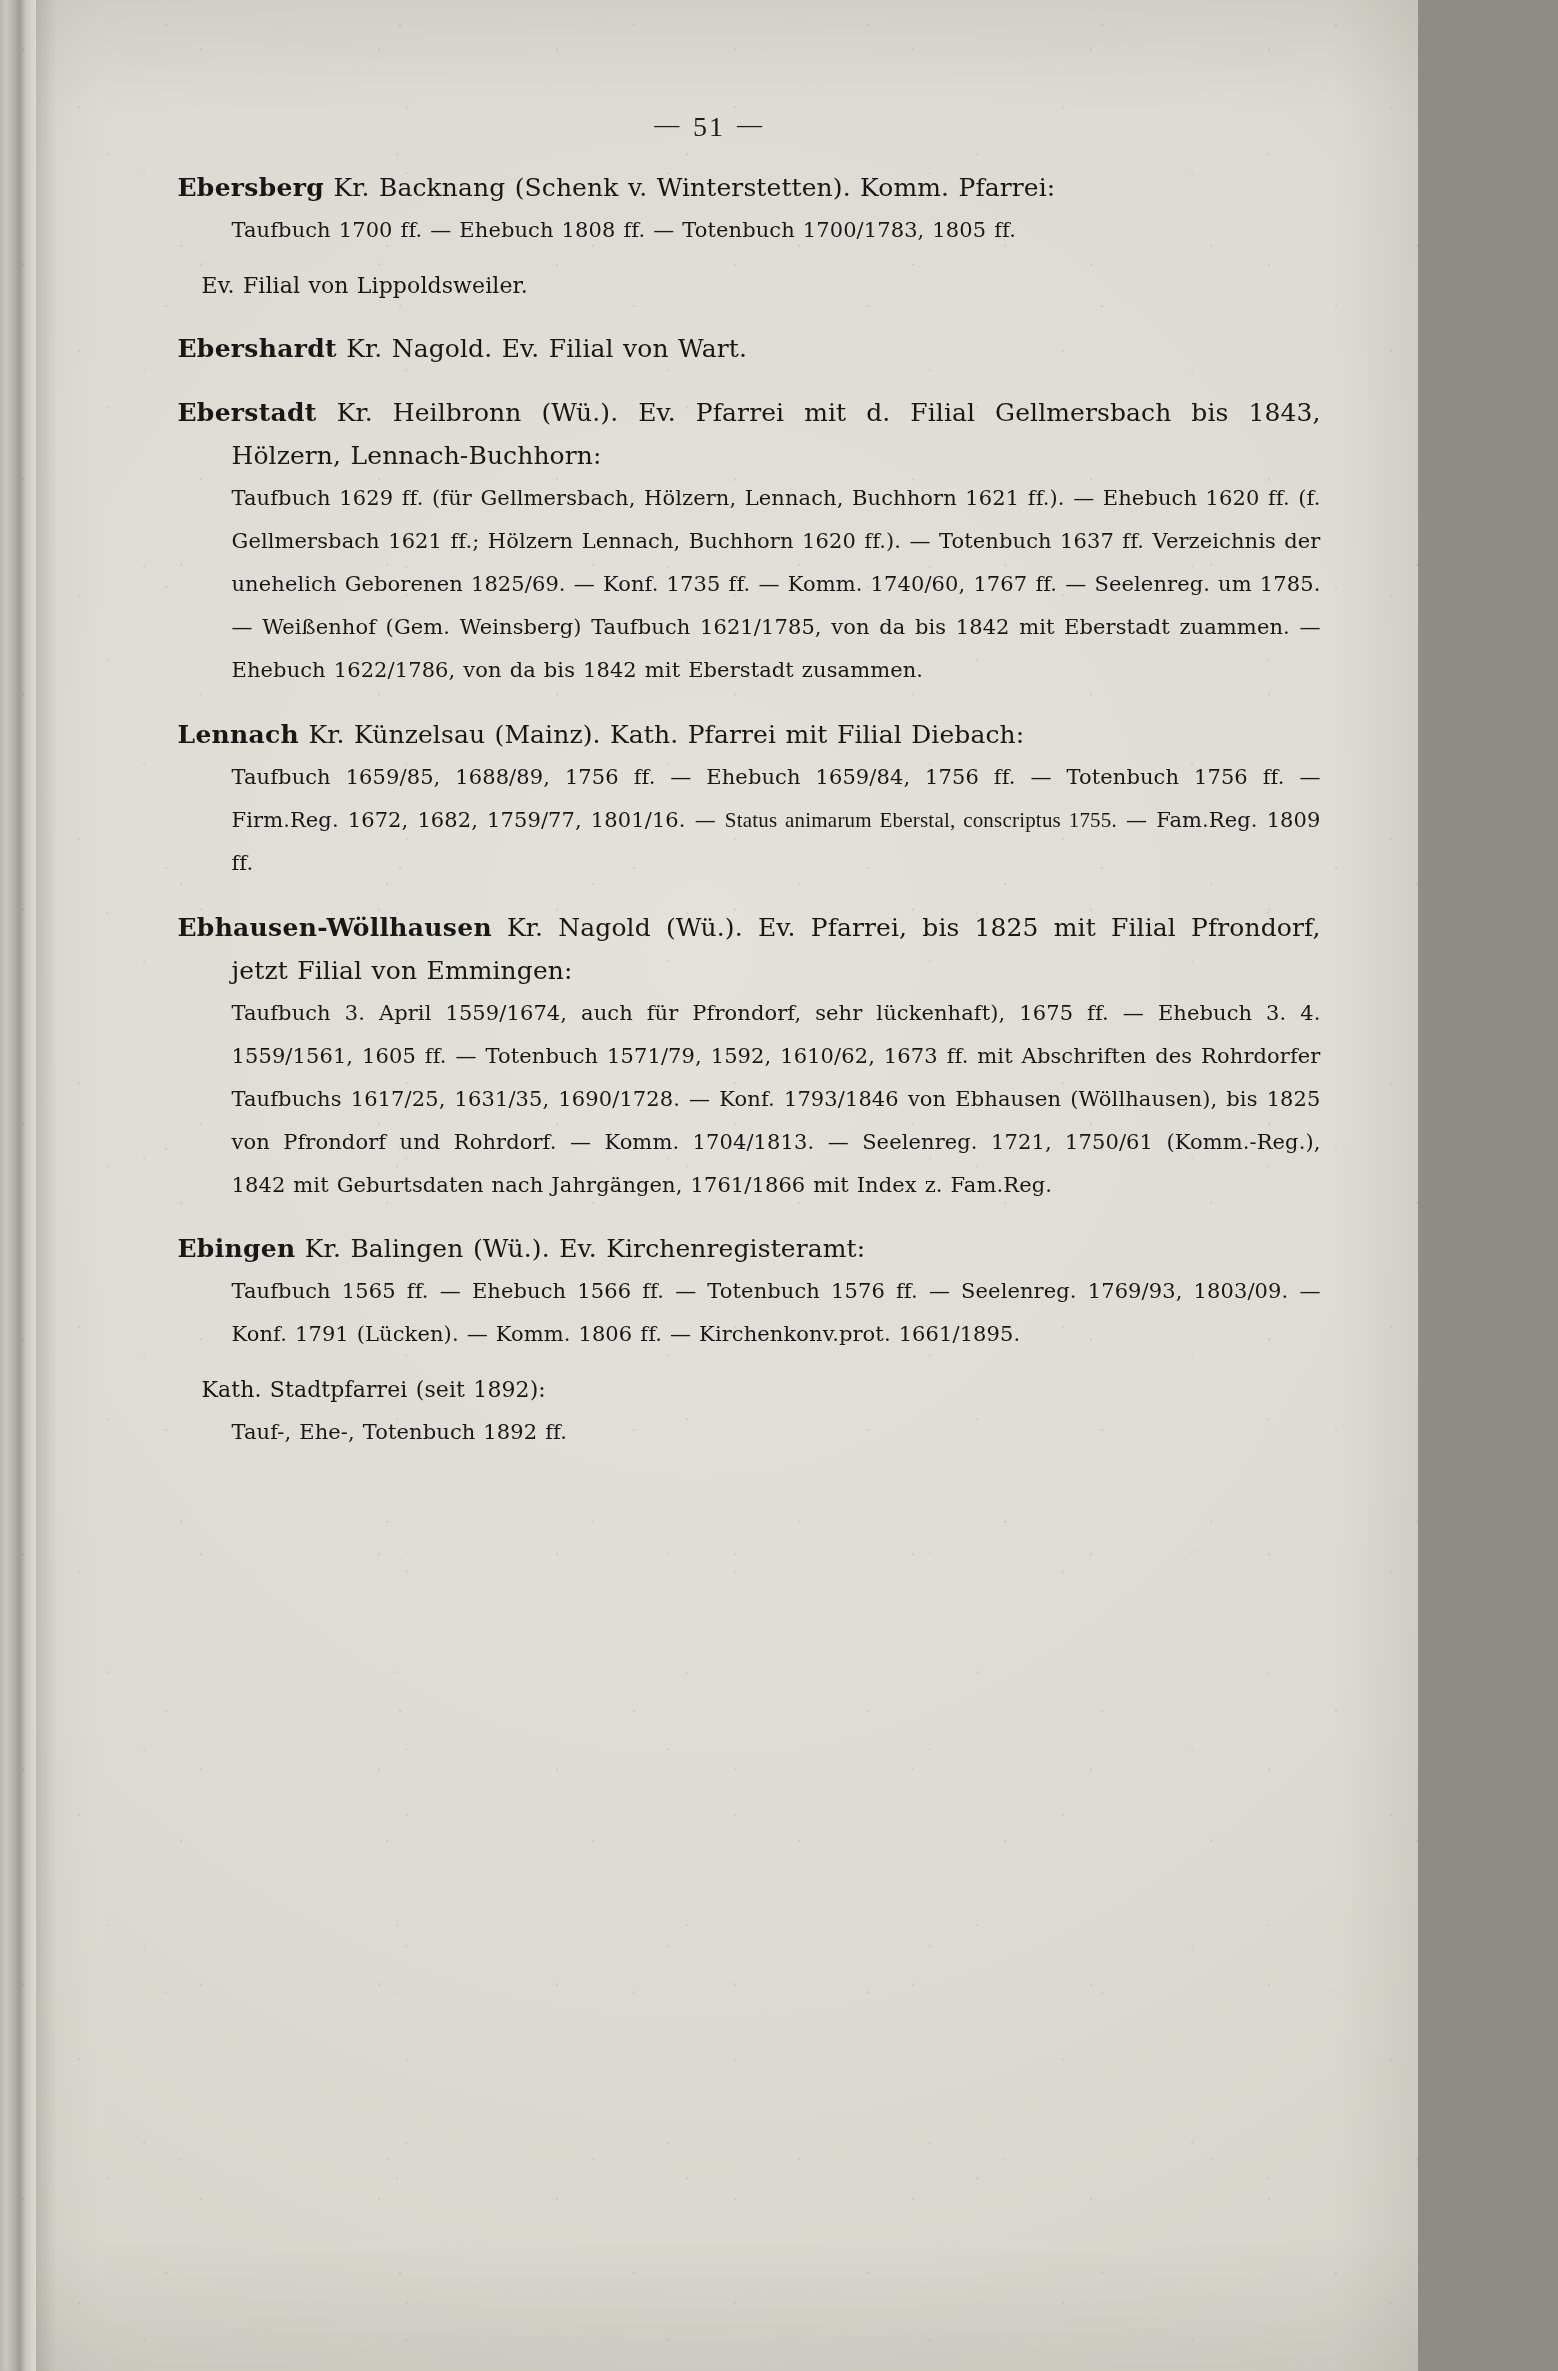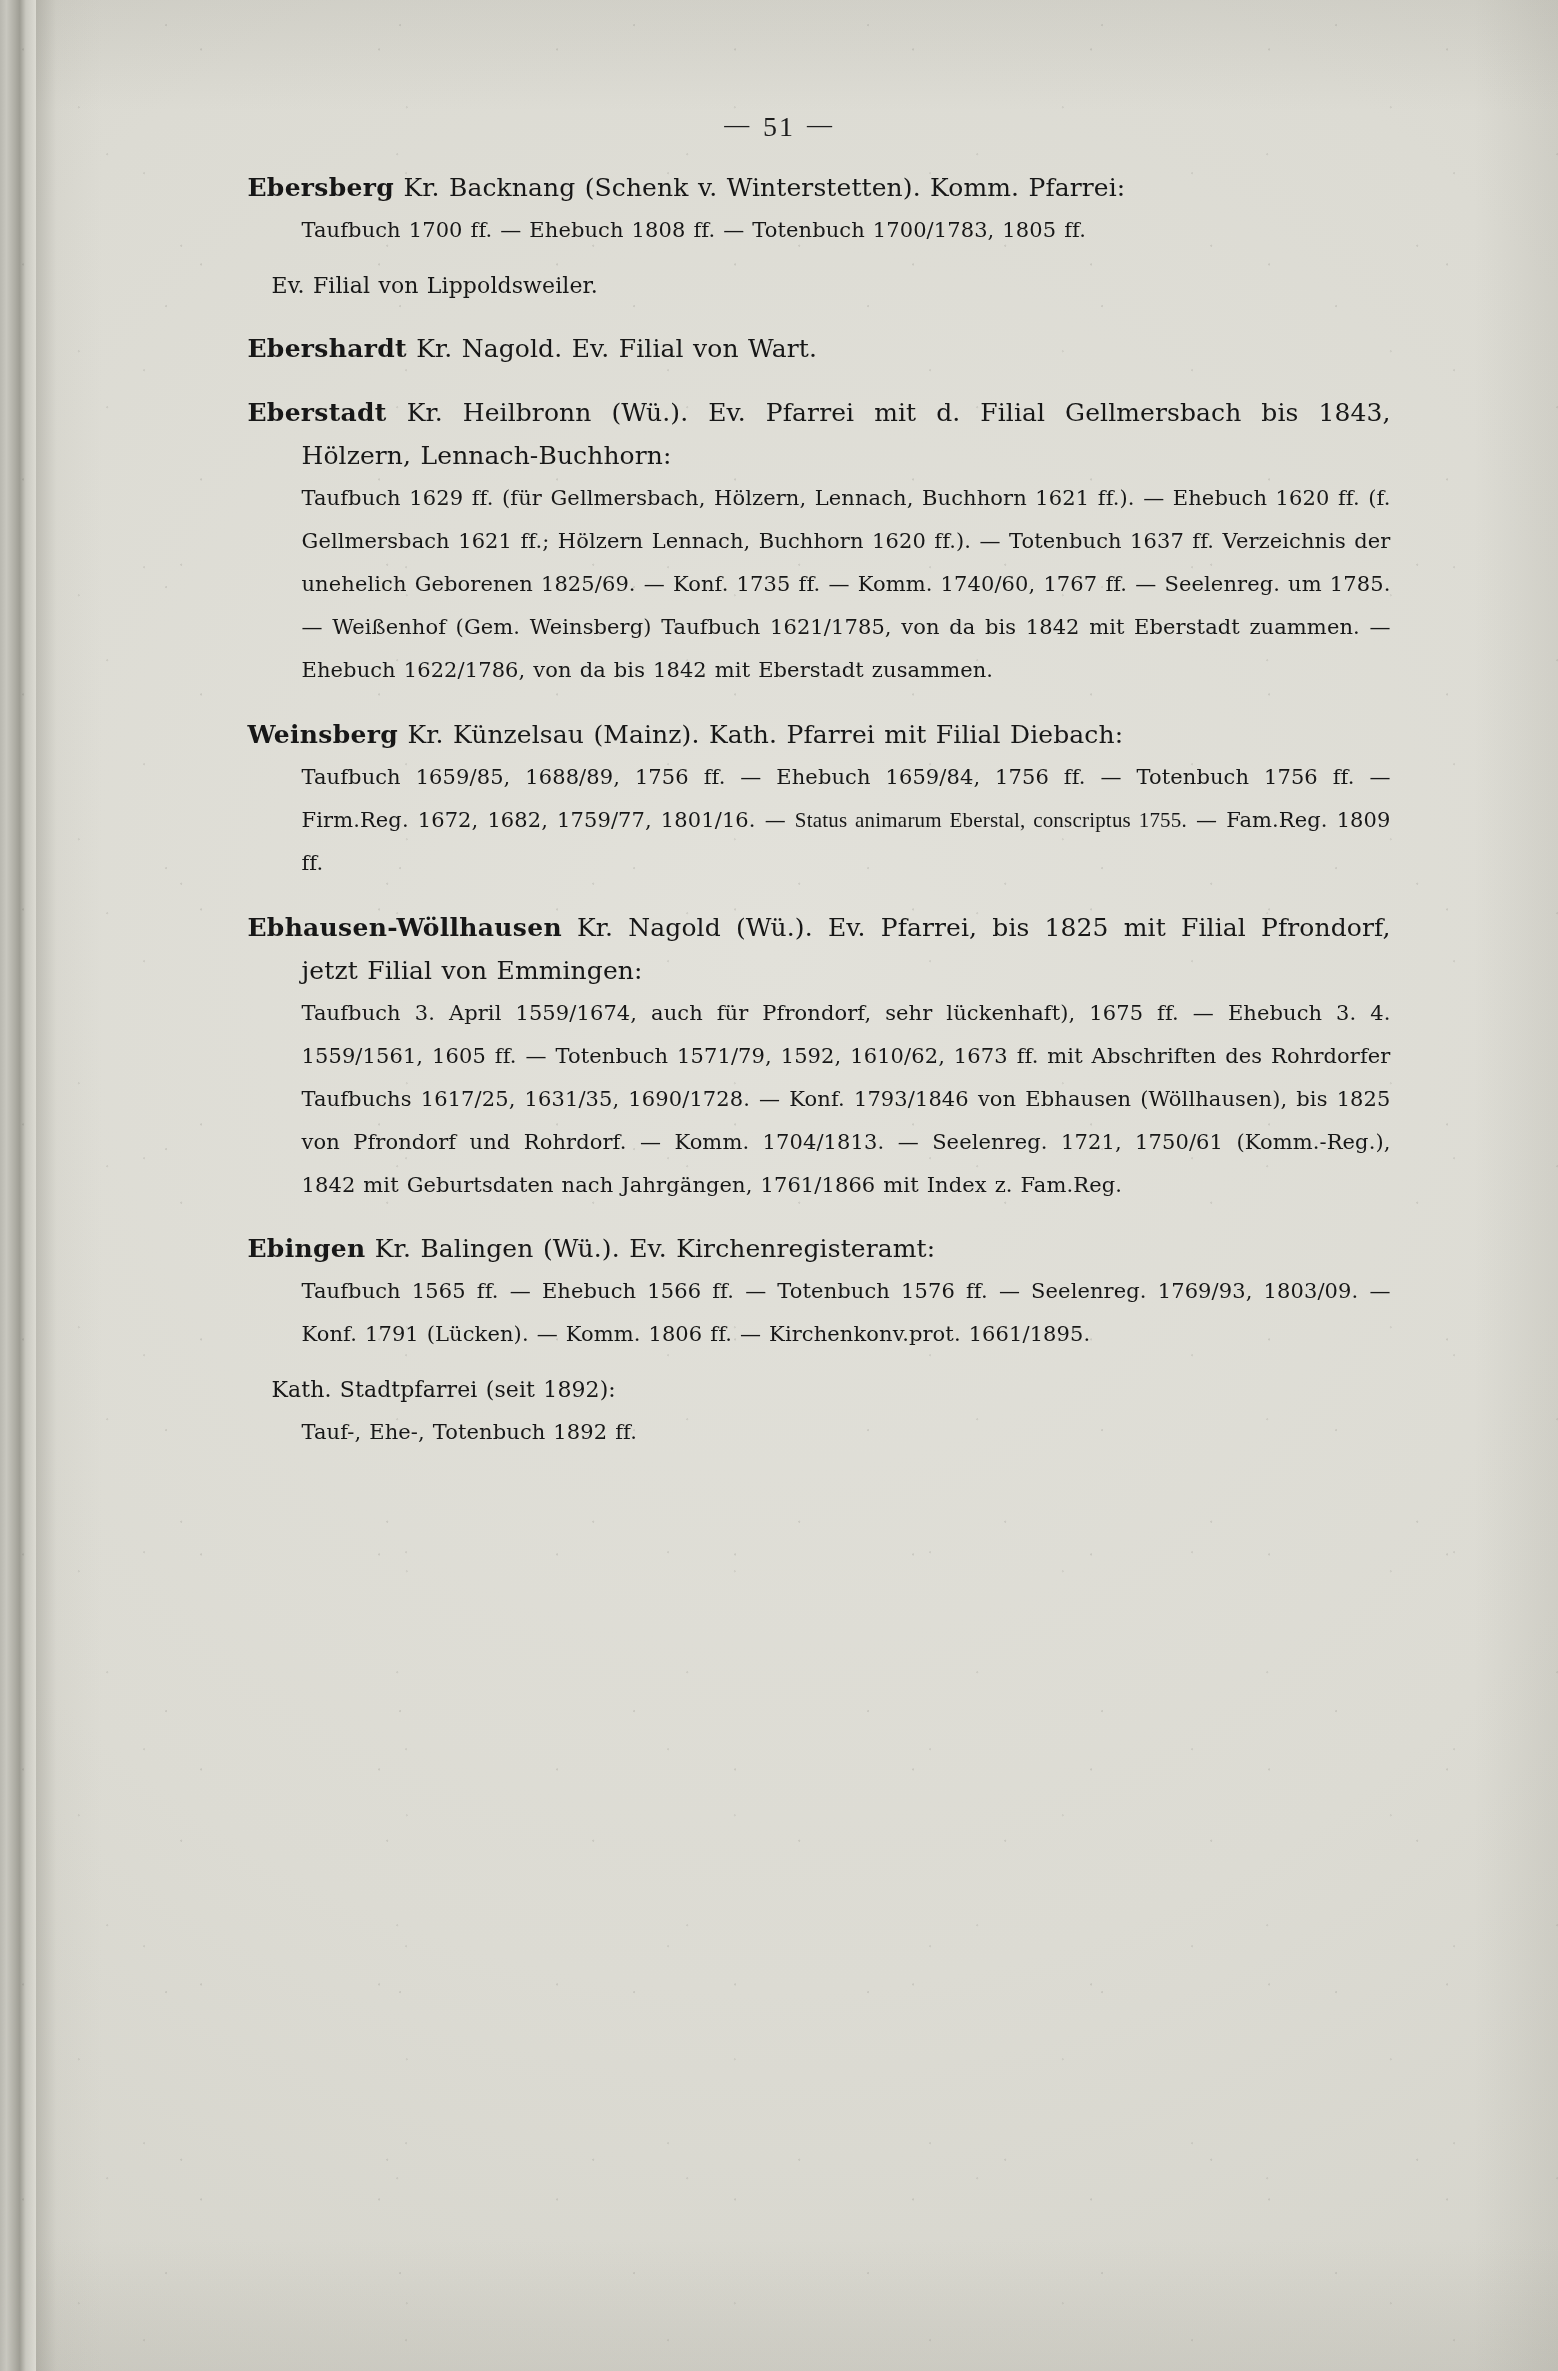--- a/index.html
+++ b/index.html
@@ -7,21 +7,21 @@
     margin: 0;
     padding: 0;
     background: #8d8d86;
   }
   body {
     font-family: "Liberation Serif", "DejaVu Serif", serif;
   }
 
   .scan {
     position: relative;
-    width: 1558px;
+    width: 1418px;
     height: 2371px;
     overflow: hidden;
     background: #4d7c0f;
   }
 
   
   .paper {
     position: absolute;
     left: 36px;
     top: 0;
@@ -187,21 +187,21 @@
       <div class="gap-md"></div>
 
       <div class="entry">
         <p class="head-para"><span class="headword">Eberstadt</span><span> Kr. Heilbronn (Wü.). Ev. Pfarrei mit d. Filial Gellmersbach bis 1843, Hölzern, Lennach-Buchhorn:</span></p>
         <p class="detail">Taufbuch 1629 ff. (für Gellmersbach, Hölzern, Lennach, Buchhorn 1621 ff.). — Ehebuch 1620 ff. (f. Gellmersbach 1621 ff.; Hölzern Lennach, Buchhorn 1620 ff.). — Totenbuch 1637 ff. Verzeichnis der unehelich Geborenen 1825/69. — Konf. 1735 ff. — Komm. 1740/60, 1767 ff. — Seelenreg. um 1785. — Weißenhof (Gem. Weinsberg) Taufbuch 1621/1785, von da bis 1842 mit Eberstadt zuammen. — Ehebuch 1622/1786, von da bis 1842 mit Eberstadt zusammen.</p>
       </div>
 
       <div class="gap-md"></div>
 
       <div class="entry">
-        <p class="head-para"><span class="headword">Weinsberg</span><span> Kr. Künzelsau (Mainz). Kath. Pfarrei mit Filial Diebach:</span></p>
+        <p class="head-para"><span class="headword">Lennach</span><span> Kr. Künzelsau (Mainz). Kath. Pfarrei mit Filial Diebach:</span></p>
         <p class="detail"><span>Taufbuch 1659/85, 1688/89, 1756 ff. — Ehebuch 1659/84, 1756 ff. — Totenbuch 1756 ff. — Firm.Reg. 1672, 1682, 1759/77, 1801/16. — </span><span class="antiqua">Status animarum Eberstal, conscriptus 1755.</span><span> — Fam.Reg. 1809 ff.</span></p>
       </div>
 
       <div class="gap-md"></div>
 
       <div class="entry">
         <p class="head-para"><span class="headword">Ebhausen-Wöllhausen</span><span> Kr. Nagold (Wü.). Ev. Pfarrei, bis 1825 mit Filial Pfrondorf, jetzt Filial von Emmingen:</span></p>
         <p class="detail">Taufbuch 3. April 1559/1674, auch für Pfrondorf, sehr lückenhaft), 1675 ff. — Ehebuch 3. 4. 1559/1561, 1605 ff. — Totenbuch 1571/79, 1592, 1610/62, 1673 ff. mit Abschriften des Rohrdorfer Taufbuchs 1617/25, 1631/35, 1690/1728. — Konf. 1793/1846 von Ebhausen (Wöllhausen), bis 1825 von Pfrondorf und Rohrdorf. — Komm. 1704/1813. — Seelenreg. 1721, 1750/61 (Komm.-Reg.), 1842 mit Geburtsdaten nach Jahrgängen, 1761/1866 mit Index z. Fam.Reg.</p>
       </div>
 

